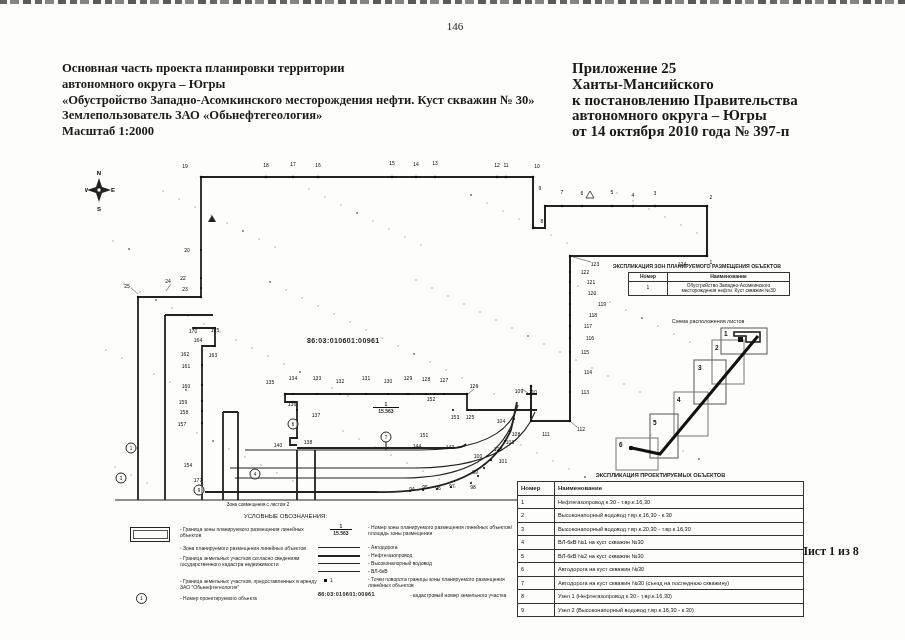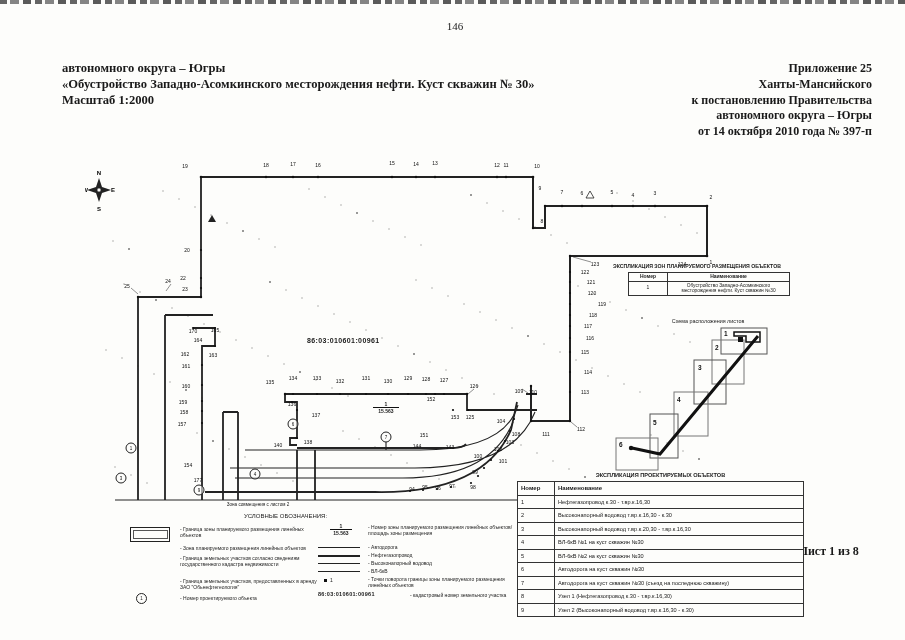--- a/index.html
+++ b/index.html
@@ -6,21 +6,21 @@
   body{width:905px;height:640px;position:relative;background:#fdfdfb;overflow:hidden;
        font-family:"Liberation Sans",sans-serif;color:#1a1a1a}
   .abs{position:absolute}
   .serif{font-family:"Liberation Serif",serif}
   
   #artifact{left:0;top:0;width:905px;height:4px;opacity:.85;
     background:repeating-linear-gradient(90deg,#4a4a4a 0 7px,#fdfdfb 7px 10px,#6f6f6f 10px 19px,#fdfdfb 19px 23px,#3d3d3d 23px 31px,#fdfdfb 31px 35px)}
   #page-num{left:430px;top:20px;width:50px;text-align:center;font-size:11px}
   
   #hdr-left{left:62px;top:61px;width:575px;font-size:12.6px;font-weight:bold;line-height:15.8px}
-  #hdr-right{right:33px;top:61px;width:300px;font-size:12px;font-weight:bold;line-height:15.8px;text-align:right}
+  #hdr-right{right:33px;top:61px;width:300px;font-size:15px;font-weight:bold;line-height:15.8px;}
   
   #map{left:85px;top:160px;width:632px;height:352px}
   #map svg{position:absolute;left:0;top:0}
   .pt{position:absolute;transform:translate(-50%,-50%);font-size:5px;line-height:5px;color:#111;white-space:nowrap;z-index:3}
   .circ{position:absolute;transform:translate(-50%,-50%);width:9px;height:9px;border:1px solid #222;border-radius:50%;
         font-size:4.5px;line-height:9px;text-align:center;color:#111;z-index:3;background:rgba(253,253,251,.55)}
   #cadastral-on-map{left:222px;top:177px;font-size:7px;font-weight:bold;letter-spacing:.4px;z-index:3}
   #zone-frac{left:288px;top:242px;width:26px;text-align:center;z-index:3}
   #zone-frac .zn{display:block;font-size:5px;font-weight:bold;line-height:5px}
   #zone-frac .za{display:block;font-size:5px;font-weight:bold;border-top:1px solid #111;line-height:6px}
@@ -57,22 +57,24 @@
   #lg-cad{left:318px;top:591px;font-size:5.5px;font-weight:bold;letter-spacing:.3px}
   #lg-cad-txt{left:410px;top:592px;font-size:5px}
 </style>
 </head>
 <body>
 
 <div id="artifact" class="abs"></div>
 <div id="page-num" class="abs serif">146</div>
 
 <div id="hdr-left" class="abs serif">
+  <div>Основная часть проекта планировки территории</div>
   <div>автономного округа – Югры</div>
   <div>«Обустройство Западно-Асомкинского месторождения нефти. Куст скважин № 30»</div>
+  <div>Землепользователь ЗАО «Обьнефтегеология»</div>
   <div>Масштаб 1:2000</div>
 </div>
 
 <div id="hdr-right" class="abs serif">
   <div>Приложение 25</div>
   <div>Ханты-Мансийского</div>
   <div>к постановлению Правительства</div>
   <div>автономного округа – Югры</div>
   <div>от 14 октября 2010 года № 397-п</div>
 </div>

